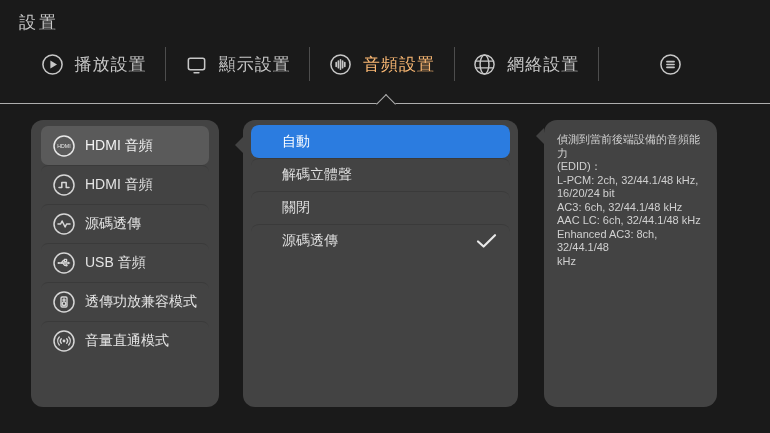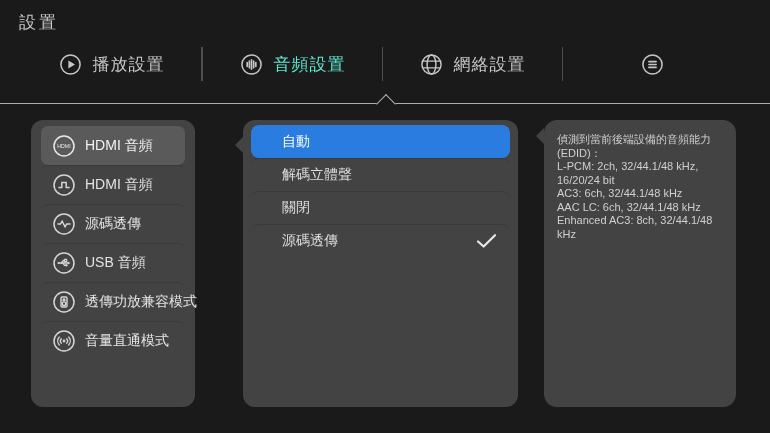--- a/index.html
+++ b/index.html
@@ -15,54 +15,54 @@
   }
   
   .tabbar{
     position:absolute;left:22px;right:28px;top:42px;height:44px;
     display:flex;align-items:center;
   }
   .tab{
     flex:1;display:flex;align-items:flex-end;justify-content:center;gap:11px;
     font-size:17px;letter-spacing:1px;color:#c7c7c7;cursor:default;
   }
-  .tab.active{color:#5eead4;}
+  .tab.active{color:#fdba74;}
   .tab-sep{width:1px;height:34px;background:#4d4d4d;flex:0 0 1px;}
   .tab-ico{width:23px;height:23px;flex:0 0 23px;display:block;}
   
   .divider{position:absolute;top:103px;left:0;width:770px;height:1px;background:#aeaeae;}
   .notch-up{
     position:absolute;left:379px;top:97px;width:13px;height:13px;
     background:#1a1a1a;border-left:1px solid #aeaeae;border-top:1px solid #aeaeae;
     transform:rotate(45deg);
   }
   
   .panel{position:absolute;top:120px;height:287px;background:#434343;border-radius:12px;box-sizing:border-box;}
-  .sidebar{left:31px;width:164px;padding-top:6px;}
+  .sidebar{left:31px;width:188px;padding-top:6px;}
   .side-item{
     height:39px;margin:0 10px;display:flex;align-items:center;gap:9px;
     padding-left:11px;border-radius:7px;font-size:14px;color:#e3e3e3;
     box-sizing:border-box;
   }
   .side-item + .side-item{border-top:1px solid rgba(0,0,0,0.13);}
   .side-item.selected{background:#5a5a5a;border-top:none;color:#f2f2f2;}
   .ci{width:24px;height:24px;flex:0 0 24px;display:block;}
   .side-label{white-space:nowrap;}
 
   .options{left:243px;width:275px;padding-top:5px;}
   .opt{
     height:33px;margin:0 8px;display:flex;align-items:center;justify-content:space-between;
     padding:0 13px 0 31px;border-radius:8px;font-size:14px;color:#dedede;
     box-sizing:border-box;
   }
   .opt + .opt{border-top:1px solid rgba(0,0,0,0.13);}
   .opt.focused{background:#2b7ce0;color:#ffffff;border-top:none;}
 
   .info{
-    left:544px;width:192px;
+    left:544px;width:173px;
     padding:13px 12px 0 13px;
     font-size:11px;line-height:13.5px;color:#d0d0d0;border-radius:13px;
   }
   .info p{margin:0;white-space:pre-line;}
   .info .note{margin-top:13px;}
 
   .notch-left{
     position:absolute;width:0;height:0;
     border-top:8px solid transparent;border-bottom:8px solid transparent;
     border-right:8px solid #434343;
@@ -80,20 +80,27 @@
   <div class="tab">
     <svg class="tab-ico" viewBox="0 0 24 24">
       <circle cx="12" cy="12" r="10" fill="none" stroke="#c7c7c7" stroke-width="1.6"></circle>
       <path d="M9.8 7.8l6.9 4.2-6.9 4.2z" fill="#c7c7c7"></path>
     </svg>
     <span>播放設置</span>
   </div>
 
   <div class="tab-sep"></div>
 
+  <div class="tab">
+    <svg class="tab-ico" viewBox="0 0 24 24" fill="none" stroke="#c7c7c7" stroke-width="1.6" stroke-linecap="round">
+      <rect x="3.5" y="5.5" width="17" height="12" rx="2"></rect>
+      <path d="M9.5 20.5h5"></path>
+    </svg>
+    <span>顯示設置</span>
+  </div>
 
   <div class="tab-sep"></div>
 
   <div class="tab active">
     <svg class="tab-ico" viewBox="0 0 24 24" fill="none" stroke="#c7c7c7">
       <circle cx="12" cy="12" r="10" stroke-width="1.6"></circle>
       <g stroke-width="1.7" stroke-linecap="round">
         <path d="M7.5 10v4M9.75 8.5v7M12 7v10M14.25 8.5v7M16.5 10v4"></path>
       </g>
     </svg>

